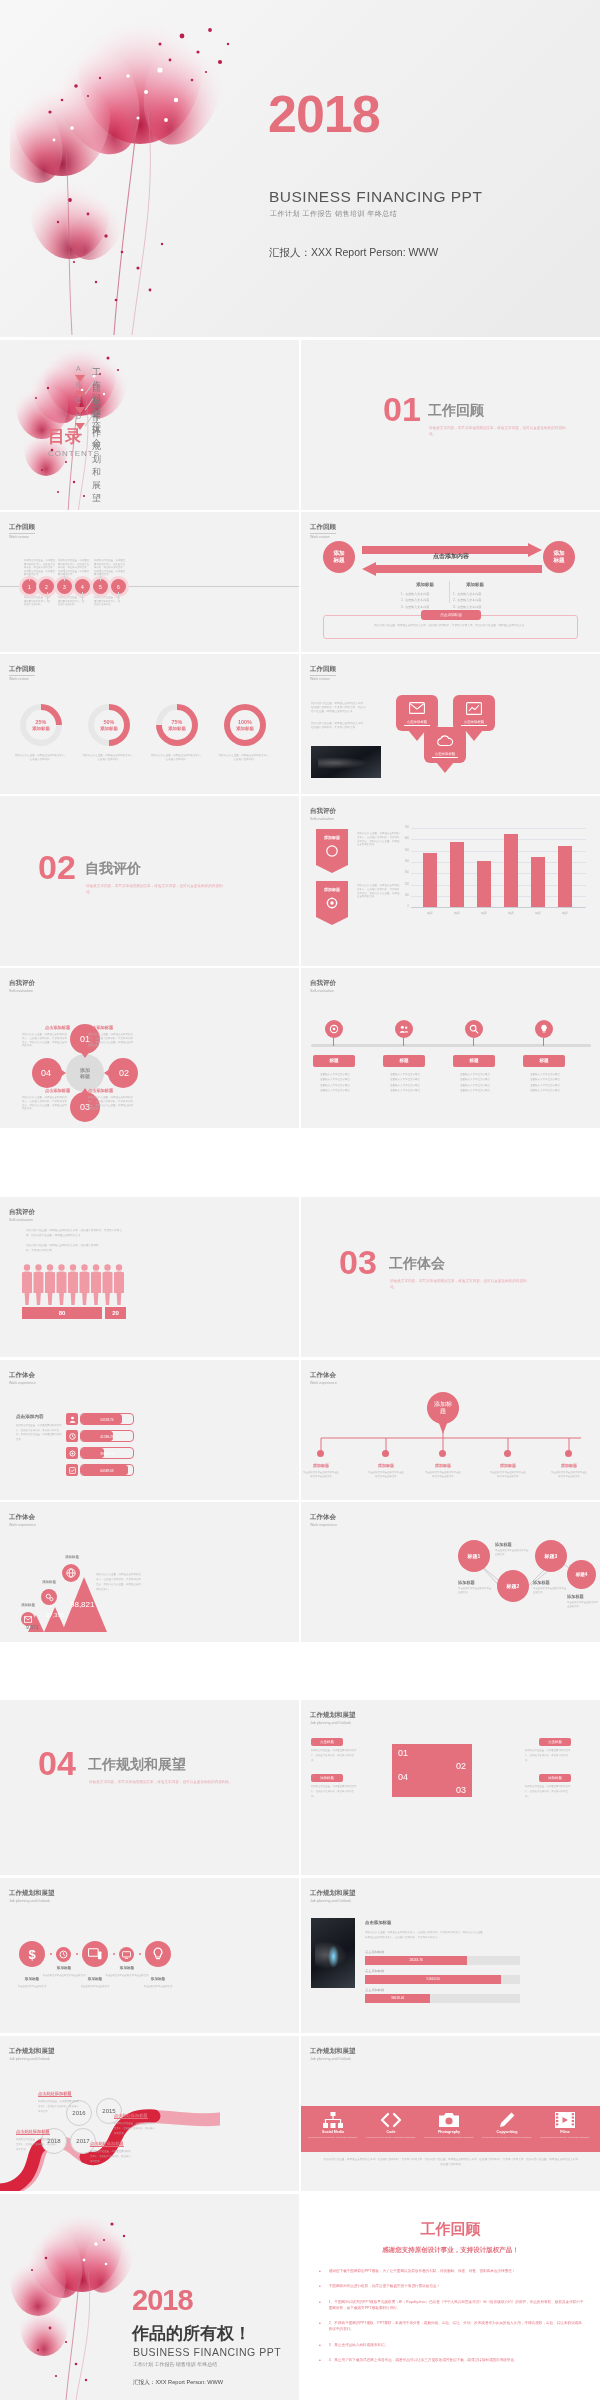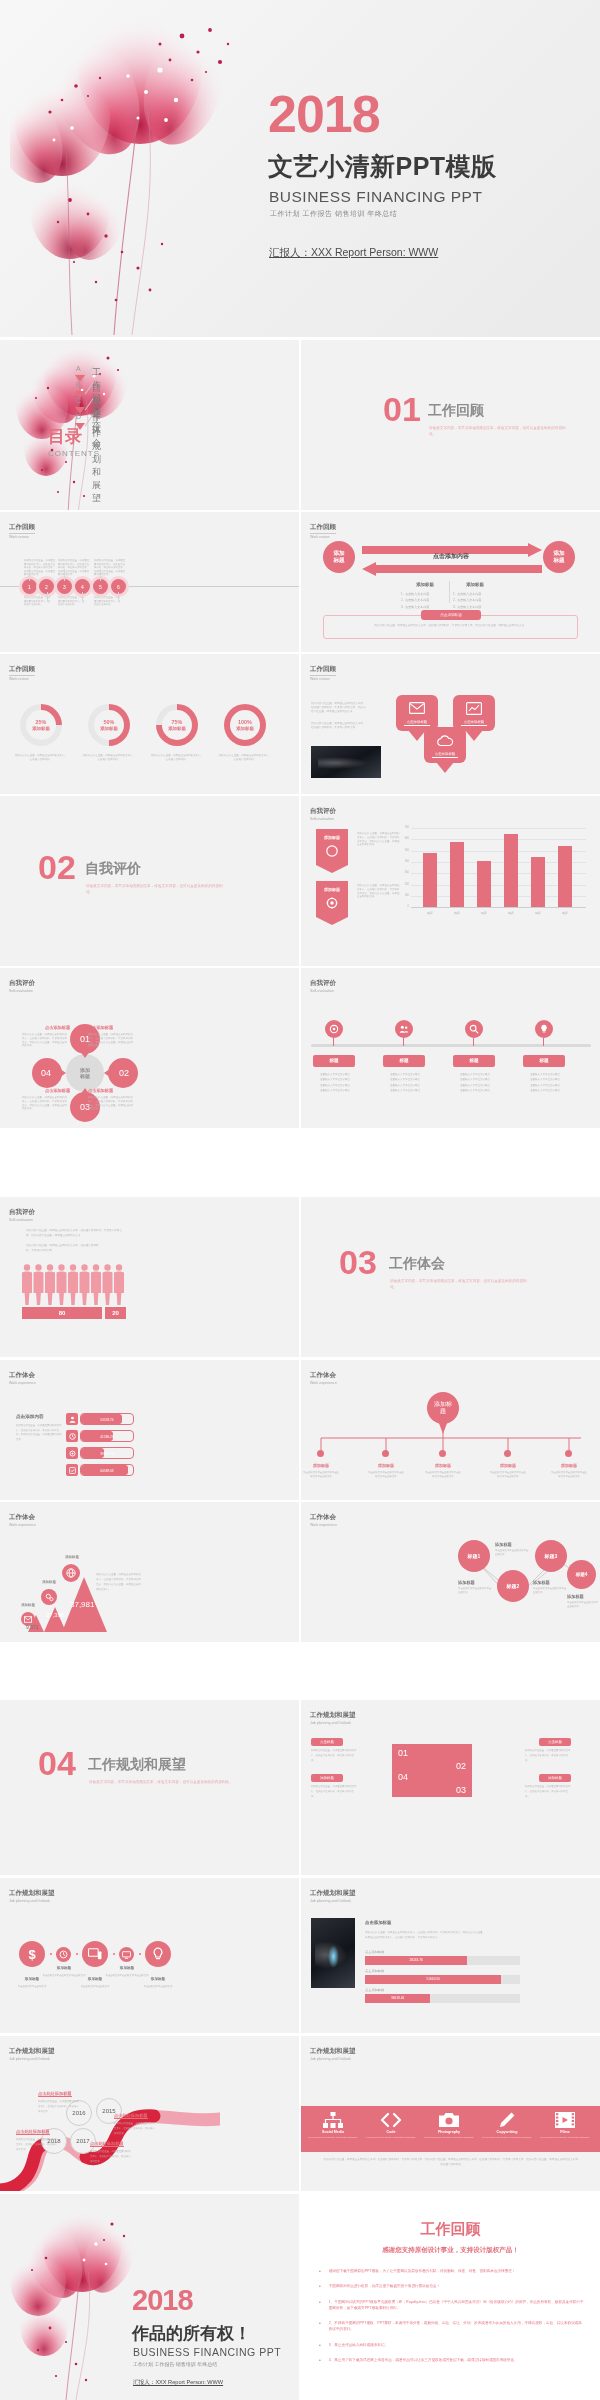--- a/index.html
+++ b/index.html
@@ -23,21 +23,21 @@
   .slide.halfR { left:301px; width:299px; }
 
   
   .cover-bg { position:absolute; inset:0; background:linear-gradient(135deg,#f7f7f7 0%, #efefef 60%, #eaeaea 100%); }
   .cover-year {
     position:absolute; color:#e4707e; font-weight:bold; letter-spacing:-1px;
   }
   .cover-title { position:absolute; color:#3b3b3b; font-weight:bold; }
   .cover-sub   { position:absolute; color:#555; letter-spacing:.5px; }
   .cover-tiny  { position:absolute; color:#8a8a8a; }
-  .cover-rep   { position:absolute; color:#4a4a4a;text-decoration:underline; }
+  .cover-rep   { position:absolute; color:#4a4a4a; }
 
   
   .flower { position:absolute; pointer-events:none; }
 
   
   .sec-head { position:absolute; }
   .sec-head .cn { color:#6d6d6d; font-weight:bold; display:block; }
   .sec-head .en { color:#a9a9a9; display:block; }
 
   
@@ -185,21 +185,20 @@
           <circle cx="166" cy="100" r="2.2"></circle>
         <circle cx="118" cy="76" r="1.7"></circle>
           <circle cx="156" cy="120" r="1.9"></circle>
           <circle cx="128" cy="118" r="1.5"></circle>
         <circle cx="62" cy="128" r="1.8"></circle>
           <circle cx="44" cy="140" r="1.4"></circle>
       </g>
     </svg>
 
     <div class="cover-year" style="left:268px;top:84px;font-size:52px;">2018</div>
-    <div class="cover-title" style="left:268px;top:150px;font-size:25px;letter-spacing:.5px;">文艺小清新PPT模版</div>
     <div class="cover-sub" style="left:269px;top:188px;font-size:15.5px;">BUSINESS FINANCING PPT</div>
     <div class="cover-tiny" style="left:270px;top:209px;font-size:7px;letter-spacing:.5px;">工作计划 工作报告 销售培训 年终总结</div>
     <div class="cover-rep" style="left:269px;top:246px;font-size:10.5px;">汇报人：XXX  Report Person: WWW</div>
   </div>
 
   <div class="slide halfL" style="top:340px;height:170px;">
     <svg class="flower" style="left:12px;top:-4px;" width="150" height="178" viewBox="0 0 150 178">
       <defs>
         <radialGradient id="pf3" cx="50%" cy="88%" r="72%">
           <stop offset="0%" stop-color="#b5123c" stop-opacity=".95"></stop>
@@ -753,21 +752,21 @@
           <circle cx="6" cy="6" r="5" fill="none" stroke="#fff" stroke-width="1.1"></circle>
           <ellipse cx="6" cy="6" rx="2.2" ry="5" fill="none" stroke="#fff" stroke-width="1"></ellipse>
           <path d="M1.1 6 H10.9" stroke="#fff" stroke-width="1"></path>
         </svg>
     </div>
     <div style="position:absolute;left:10px;top:101px;width:36px;text-align:center;font-size:3.4px;font-weight:bold;color:#8b8b8b;">添加标题</div>
     <div style="position:absolute;left:30px;top:78px;width:38px;text-align:center;font-size:3.4px;font-weight:bold;color:#8b8b8b;">添加标题</div>
     <div style="position:absolute;left:53px;top:53px;width:38px;text-align:center;font-size:3.4px;font-weight:bold;color:#8b8b8b;">添加标题</div>
     <div style="position:absolute;left:26px;top:122px;font-size:5px;color:#6f6f6f;">9,571</div>
     <div style="position:absolute;left:46px;top:110px;font-size:6px;color:#ffffff;">27,395</div>
-    <div style="position:absolute;left:70px;top:98px;font-size:8px;color:#ffffff;">37,981</div>
+    <div style="position:absolute;left:70px;top:98px;font-size:8px;color:#ffffff;">98,821</div>
     <div class="lorem" style="position:absolute;left:96px;top:70px;width:45px;font-size:2.5px;line-height:2;">您的内容打在这里，或者通过复制您的文本后，在此框中选择粘贴，并选择只保留文字。您的内容打在这里，或者通过复制您的文本后。</div>
   </div>
 
   <div class="slide halfR" style="top:1502px;height:140px;">
     <div class="sec-head" style="left:9px;top:11px;">
       <span class="cn" style="font-size:6.5px;">工作体会</span>
       <span class="en" style="font-size:3.6px;margin-top:1px;">Work experience</span>
     </div>
     <svg style="position:absolute;left:0;top:0;width:299px;height:140px;">
       <path d="M182 66 L200 86 M230 83 L248 68 M262 62 L278 72" stroke="#bdbdbd" stroke-width=".7" fill="none"></path>

